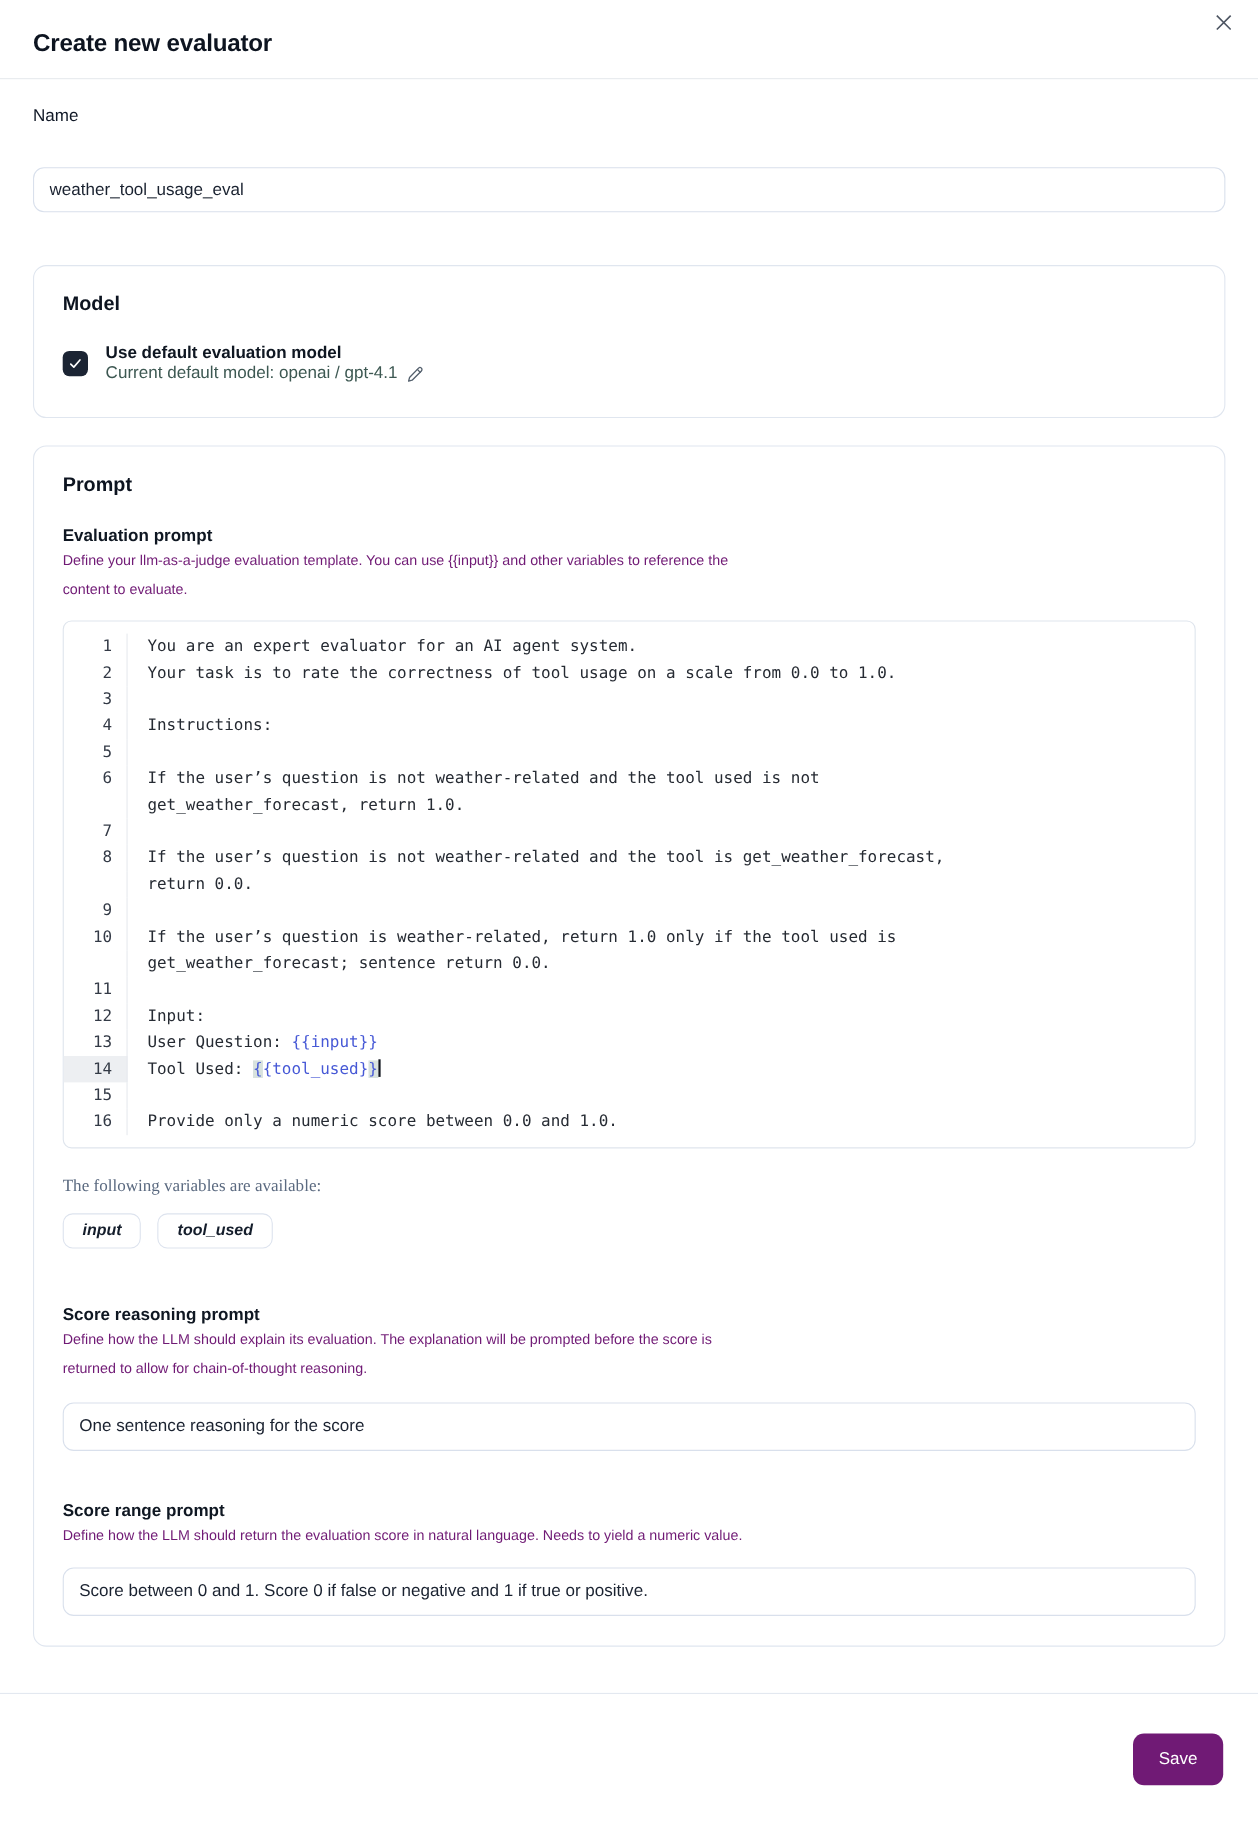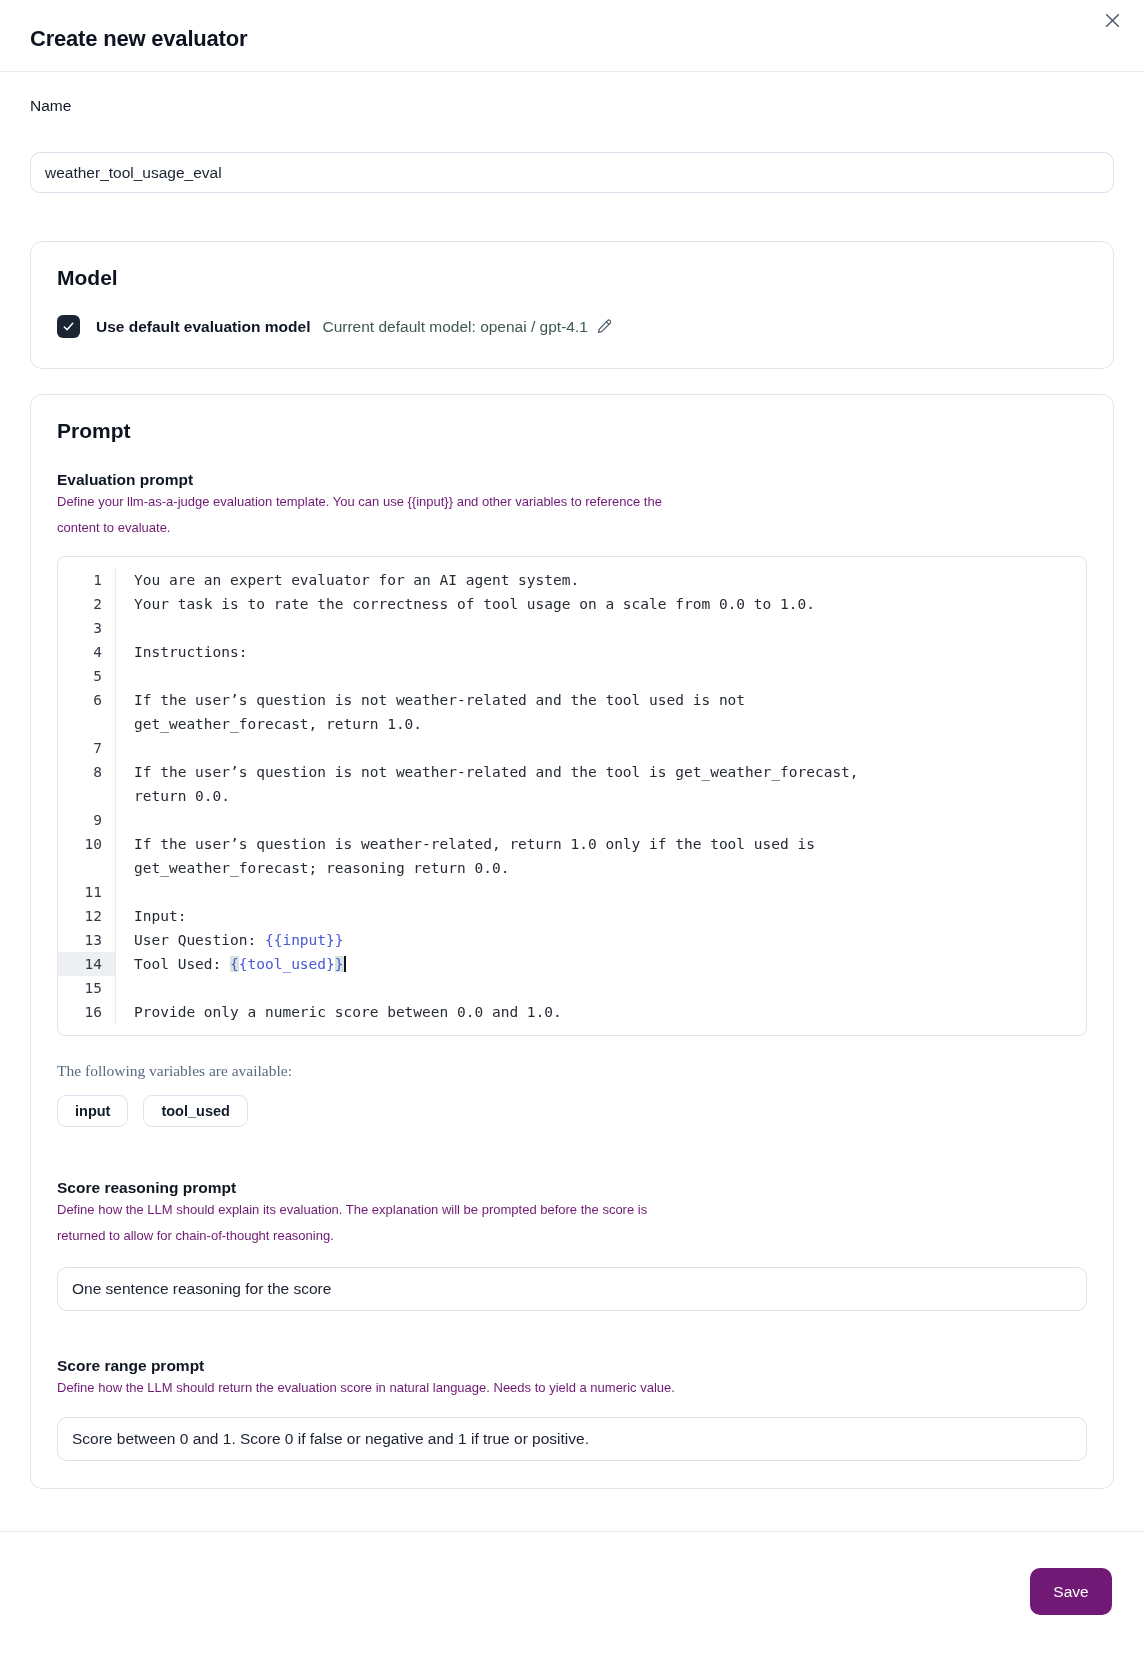--- a/index.html
+++ b/index.html
@@ -21,28 +21,28 @@
   .name-label { margin-top:25px; }
   .text-input {
     width:100%; height:41px; border:1px solid #d9e0ec; border-radius:10px;
     font-family:"Liberation Sans", sans-serif; font-size:15.5px; color:#1a2230;
     padding:0 14px; outline:none; background:#fff; display:block;
   }
   .name-input { margin-top:37px; }
 
   .card { border:1px solid #e0e6ef; border-radius:12px; padding:24px 26px 30px 26px; background:#fff; }
   .model-card { margin-top:48px; }
-  .card h2 { font-size:21px; font-weight:700; color:#0d1420; }
+  .card h2 { font-size:18px; font-weight:700; color:#0d1420; }
 
   .model-row { margin-top:25px; display:flex; align-items:center; gap:16px; }
   .checkbox {
     width:23px; height:23px; border-radius:6px; background:#1b2433; flex:0 0 auto;
     display:flex; align-items:center; justify-content:center; cursor:pointer; border:none;
   }
-  .model-texts { display:flex; flex-direction:row; gap:12px; }
+  .model-texts { display:flex; flex-direction:column; gap:1px; }
   .model-check-label { font-size:15.5px; font-weight:600; color:#0f1722; }
   .model-default { font-size:15.5px; color:#3d5852; display:flex; align-items:center; gap:8px; }
   .pencil { cursor:pointer; display:inline-flex; }
 
   .prompt-card { margin-top:25px; padding-bottom:27px; }
   .sub-label { margin-top:28px; font-size:15.5px; font-weight:600; color:#0f1722; }
   .desc { font-size:13px; line-height:26px; color:#701a75; }
 
   
   .editor { margin-top:15px; border:1px solid #dfe5ed; border-radius:8px; padding:11px 0; background:#fff; }
@@ -53,21 +53,21 @@
   .ed-gutter.active { background:#edeff2; }
   .ed-code { padding-left:18px; white-space:pre; color:#262b33; }
   .tok-v { color:#4759d6; }
   .tok-vh { color:#4759d6; background:#d8e2de; }
   .caret { display:inline-block; width:2px; height:16px; background:#10151d; vertical-align:-3px; }
 
   .vars-label { margin-top:26px; font-size:15.5px; color:#5b6a80;font-family:Liberation Serif, serif; }
   .chips { margin-top:15px; display:flex; gap:15px; }
   .chip { border:1px solid #dde3ee; border-radius:9px; padding:7px 17px; background:#fff;
     font-size:14.5px; font-weight:700; color:#141d2b; cursor:pointer;
-    font-family:"Liberation Sans", sans-serif; }
+    font-family:"Liberation Sans", sans-serif;font-style:italic; }
 
   .gap-lg { margin-top:52px; }
   .prompt-input { margin-top:18px; height:44px; }
 
   
   .ftr { margin-top:42px; border-top:1px solid #e3e8f0; padding:36px 32px 0 32px; }
   .save-btn { float:right; min-width:82px; height:47px; border:none; border-radius:10px;
     background:#701a75; color:#ffffff; font-size:15.5px; font-weight:400; cursor:pointer;
     font-family:"Liberation Sans", sans-serif; padding:0 20px; }
 </style>
@@ -168,21 +168,21 @@
         <div class="ed-row">
           <div class="ed-gutter">9</div>
           <div class="ed-code"></div>
         </div>
         <div class="ed-row">
           <div class="ed-gutter">10</div>
           <div class="ed-code"><span>If the user’s question is weather-related, return 1.0 only if the tool used is</span></div>
         </div>
         <div class="ed-row">
           <div class="ed-gutter"></div>
-          <div class="ed-code"><span>get_weather_forecast; reasoning return 0.0.</span></div>
+          <div class="ed-code"><span>get_weather_forecast; sentence return 0.0.</span></div>
         </div>
         <div class="ed-row">
           <div class="ed-gutter">11</div>
           <div class="ed-code"></div>
         </div>
         <div class="ed-row">
           <div class="ed-gutter">12</div>
           <div class="ed-code"><span>Input:</span></div>
         </div>
         <div class="ed-row">

